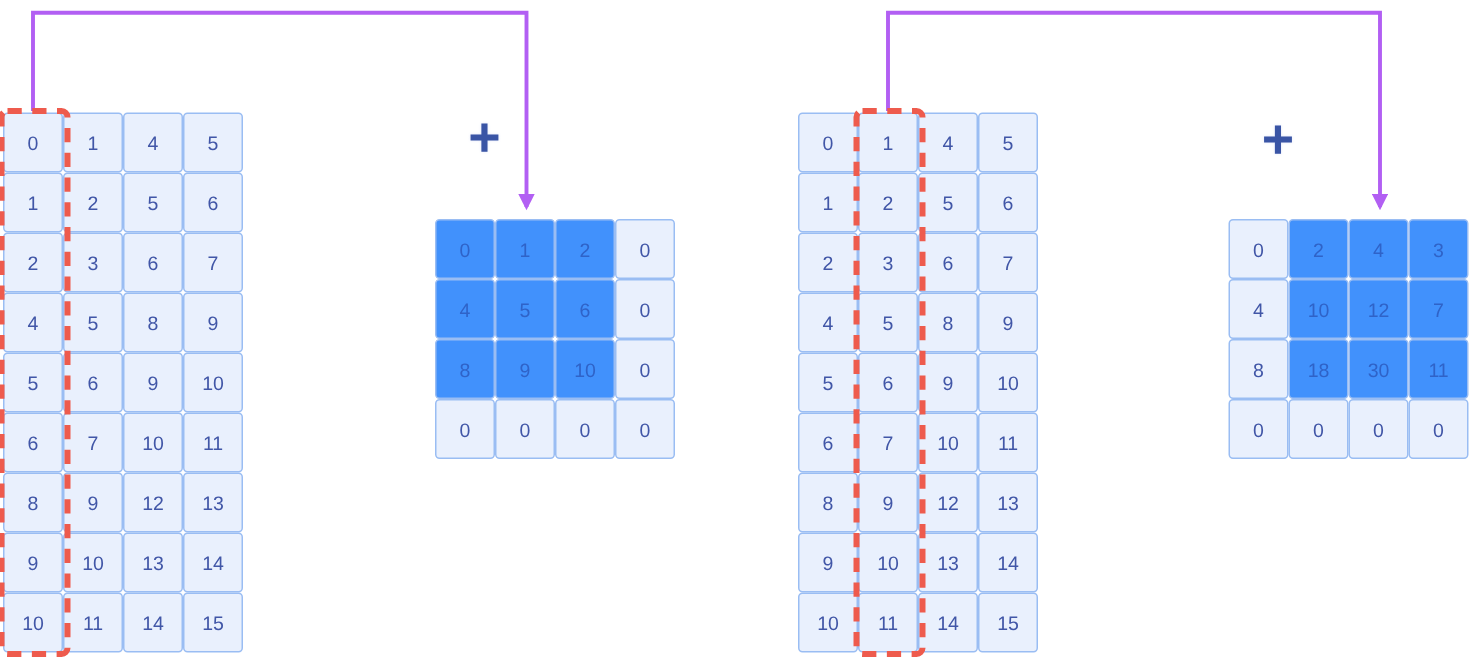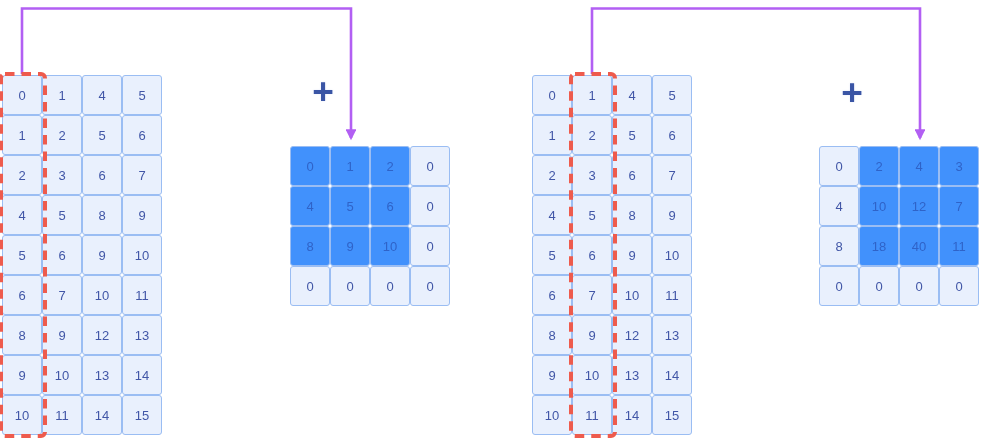--- a/index.html
+++ b/index.html
@@ -175,21 +175,21 @@
       <div class="cell">0</div>
       <div class="cell dark">2</div>
       <div class="cell dark">4</div>
       <div class="cell dark">3</div>
       <div class="cell">4</div>
       <div class="cell dark">10</div>
       <div class="cell dark">12</div>
       <div class="cell dark">7</div>
       <div class="cell">8</div>
       <div class="cell dark">18</div>
-      <div class="cell dark">40</div>
+      <div class="cell dark">30</div>
       <div class="cell dark">11</div>
       <div class="cell">0</div>
       <div class="cell">0</div>
       <div class="cell">0</div>
       <div class="cell">0</div>
     </div>
   <div id="plus-right" class="plus">+</div>
 
   <svg class="overlay" viewBox="0 0 983 439">
     <defs>

